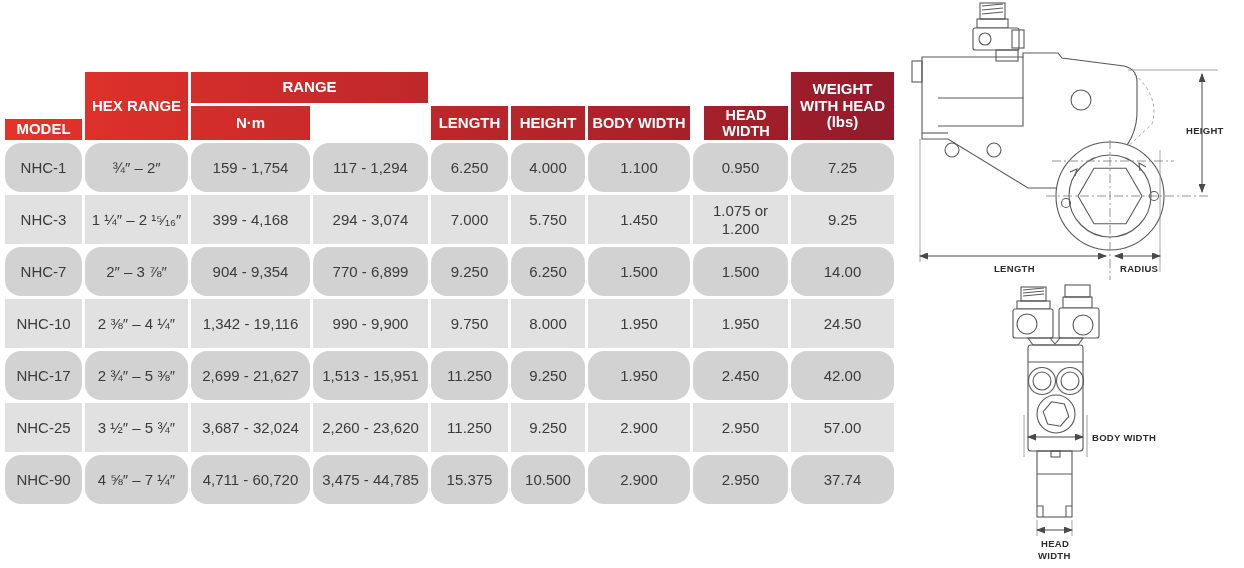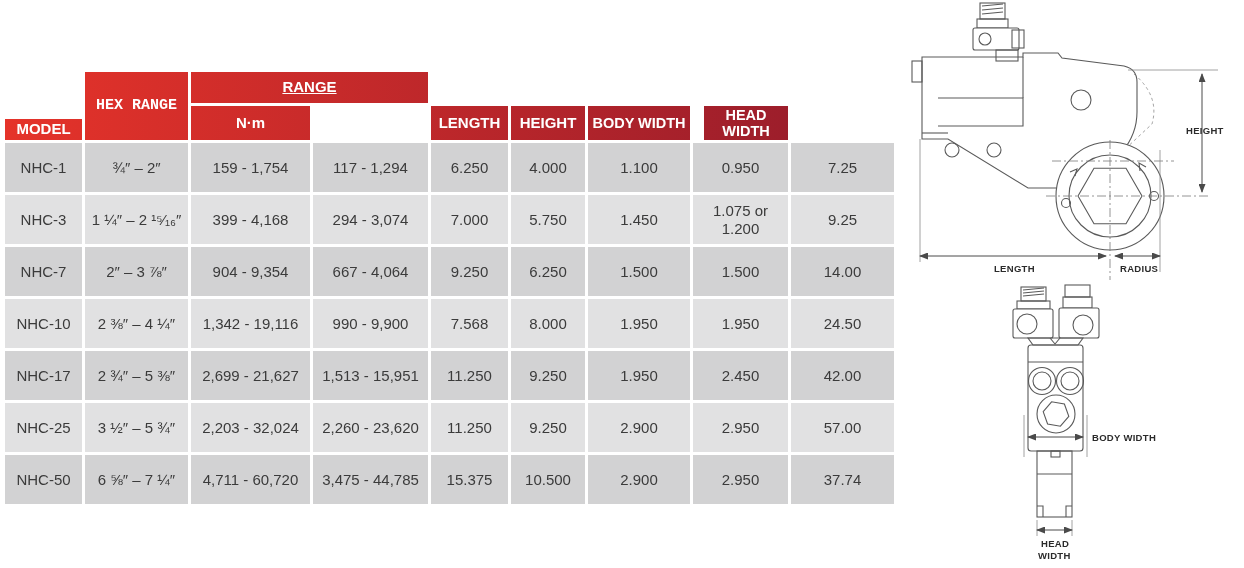--- a/index.html
+++ b/index.html
@@ -18,37 +18,37 @@
   .tbody { margin-top:3px; grid-auto-rows:49px; }
   .hd {
     background-color:#c0262a;
     background-image:linear-gradient(90deg,#e5332a 5px,#931b2b 893px);
     background-attachment:fixed;
     color:#fff; font-size:15px; font-weight:600;
     display:flex; align-items:center; justify-content:center;
     text-align:center; line-height:1.12; padding:0 2px;
   }
   .h-model { grid-column:1; grid-row:1/3;margin-top:47px; }
-  .h-hex   { grid-column:2; grid-row:1/3;font-family:Liberation Mono, monospace; }
-  .h-range { grid-column:3/5; grid-row:1;text-decoration:underline; }
+  .h-hex   { grid-column:2; grid-row:1/3; }
+  .h-range { grid-column:3/5; grid-row:1; }
   .h-nm    { grid-column:3; grid-row:2;text-align:right; }
   .h-lbfft { grid-column:4; grid-row:2; }
   .h-dim   { grid-column:5/9; grid-row:1;margin-top:44px; }
   .h-len   { grid-column:5; grid-row:2; }
   .h-hgt   { grid-column:6; grid-row:2; }
   .h-bw    { grid-column:7; grid-row:2; font-size:14.5px; }
   .h-hw    { grid-column:8; grid-row:2; font-size:14.5px;margin-left:11px; }
   .h-wt    { grid-column:9; grid-row:1/3; }
 
   .row { display:contents; }
   .cell {
     display:flex; align-items:center; justify-content:center;
     text-align:center; color:#3b3b3b; font-size:15px; line-height:1.15; padding:0 3px;
   }
-  .row-a .cell { background:#d2d2d3; }
+  .row-a .cell { background:#d2d2d3;border-radius:16px; }
   .row-b .cell { background:#e1e1e2; }
 
   
   .svg-side { position:absolute; left:908px; top:0; }
   .svg-top  { position:absolute; left:950px; top:284px; }
   .ln { stroke:#5a5a5a; stroke-width:1.1; fill:none; }
   .lnf { stroke:#5a5a5a; stroke-width:1.1; fill:#fff; }
   .thin { stroke:#8a8a8a; stroke-width:0.8; fill:none; }
   .cline { stroke:#7a7a7a; stroke-width:0.8; fill:none; stroke-dasharray:9 3 2 3; }
   .dim { stroke:#4a4a4a; stroke-width:1; fill:none; }
@@ -65,20 +65,21 @@
     <div class="thead">
       <div class="hd h-model">MODEL</div>
       <div class="hd h-hex">HEX RANGE</div>
       <div class="hd h-range">RANGE</div>
       <div class="hd h-nm">N·m</div>
       <div class="hd h-dim">DIMENSIONS (inches)</div>
       <div class="hd h-len">LENGTH</div>
       <div class="hd h-hgt">HEIGHT</div>
       <div class="hd h-bw">BODY WIDTH</div>
       <div class="hd h-hw">HEAD WIDTH</div>
+      <div class="hd h-wt">WEIGHT WITH HEAD (lbs)</div>
     </div>
 
     <div class="tbody">
 
       <div class="row row-a">
         <div class="cell">NHC-1</div>
         <div class="cell">¾″ – 2″</div>
         <div class="cell">159 - 1,754</div>
         <div class="cell">117 - 1,294</div>
         <div class="cell">6.250</div>
@@ -97,34 +98,34 @@
         <div class="cell">5.750</div>
         <div class="cell">1.450</div>
         <div class="cell">1.075 or 1.200</div>
         <div class="cell">9.25</div>
       </div>
 
       <div class="row row-a">
         <div class="cell">NHC-7</div>
         <div class="cell">2″ – 3 ⅞″</div>
         <div class="cell">904 - 9,354</div>
-        <div class="cell">667 - 4,064</div>
+        <div class="cell">770 - 6,899</div>
         <div class="cell">9.250</div>
         <div class="cell">6.250</div>
         <div class="cell">1.500</div>
         <div class="cell">1.500</div>
         <div class="cell">14.00</div>
       </div>
 
       <div class="row row-b">
         <div class="cell">NHC-10</div>
         <div class="cell">2 ⅜″ – 4 ¼″</div>
         <div class="cell">1,342 - 19,116</div>
         <div class="cell">990 - 9,900</div>
-        <div class="cell">7.568</div>
+        <div class="cell">9.750</div>
         <div class="cell">8.000</div>
         <div class="cell">1.950</div>
         <div class="cell">1.950</div>
         <div class="cell">24.50</div>
       </div>
 
       <div class="row row-a">
         <div class="cell">NHC-17</div>
         <div class="cell">2 ¾″ – 5 ⅜″</div>
         <div class="cell">2,699 - 21,627</div>
@@ -132,32 +133,32 @@
         <div class="cell">11.250</div>
         <div class="cell">9.250</div>
         <div class="cell">1.950</div>
         <div class="cell">2.450</div>
         <div class="cell">42.00</div>
       </div>
 
       <div class="row row-b">
         <div class="cell">NHC-25</div>
         <div class="cell">3 ½″ – 5 ¾″</div>
-        <div class="cell">2,203 - 32,024</div>
+        <div class="cell">3,687 - 32,024</div>
         <div class="cell">2,260 - 23,620</div>
         <div class="cell">11.250</div>
         <div class="cell">9.250</div>
         <div class="cell">2.900</div>
         <div class="cell">2.950</div>
         <div class="cell">57.00</div>
       </div>
 
       <div class="row row-a">
-        <div class="cell">NHC-50</div>
-        <div class="cell">6 ⅝″ – 7 ¼″</div>
+        <div class="cell">NHC-90</div>
+        <div class="cell">4 ⅝″ – 7 ¼″</div>
         <div class="cell">4,711 - 60,720</div>
         <div class="cell">3,475 - 44,785</div>
         <div class="cell">15.375</div>
         <div class="cell">10.500</div>
         <div class="cell">2.900</div>
         <div class="cell">2.950</div>
         <div class="cell">37.74</div>
       </div>
 
     </div>

